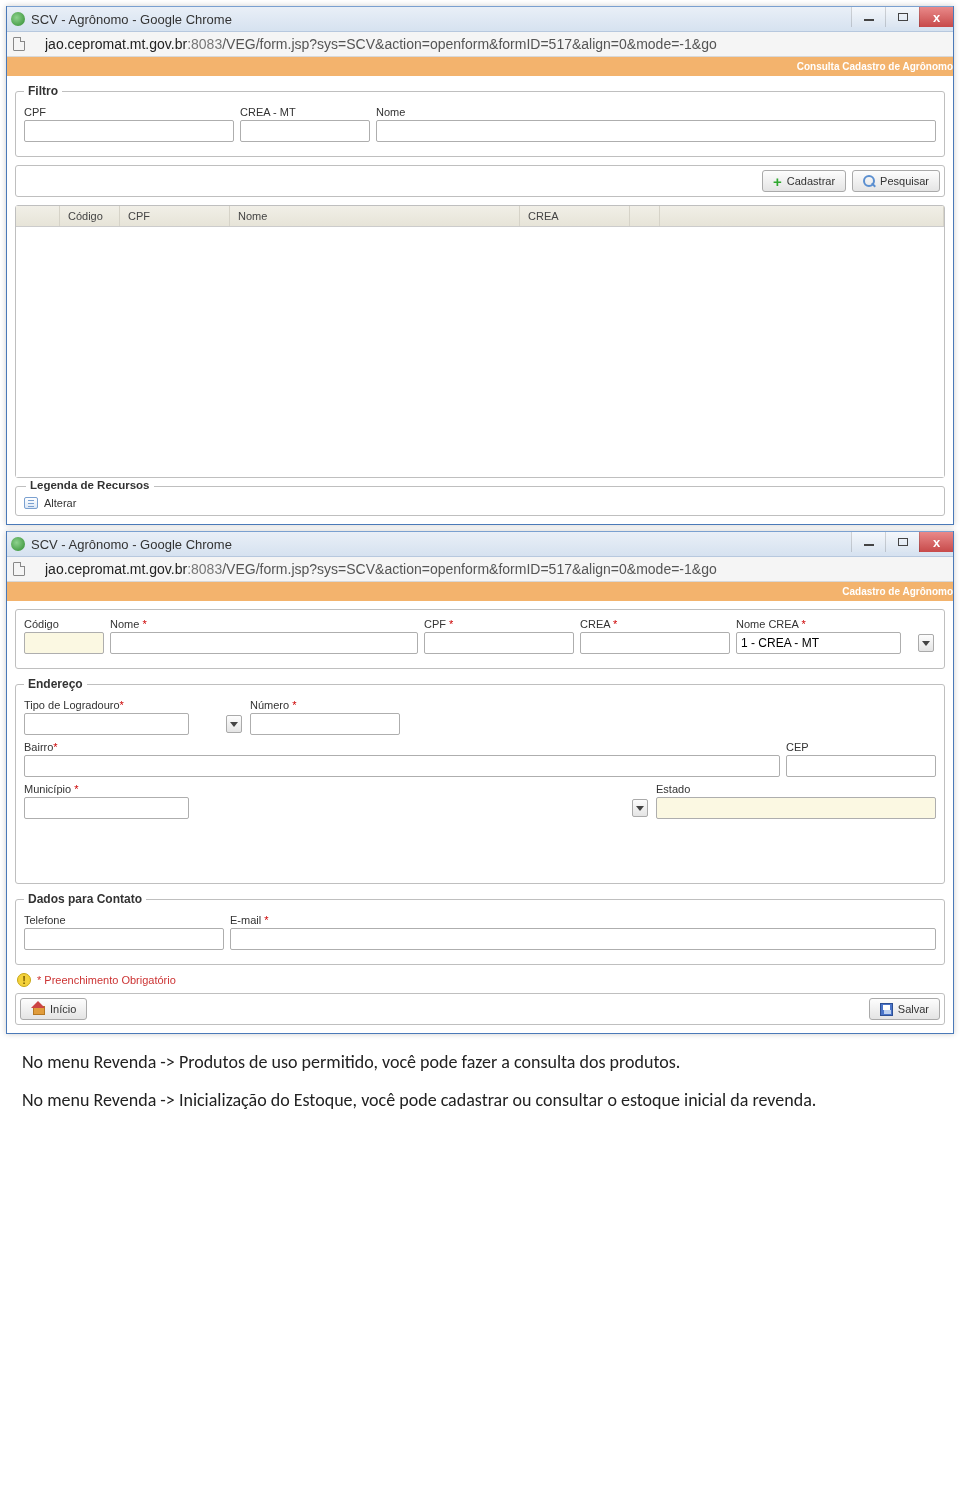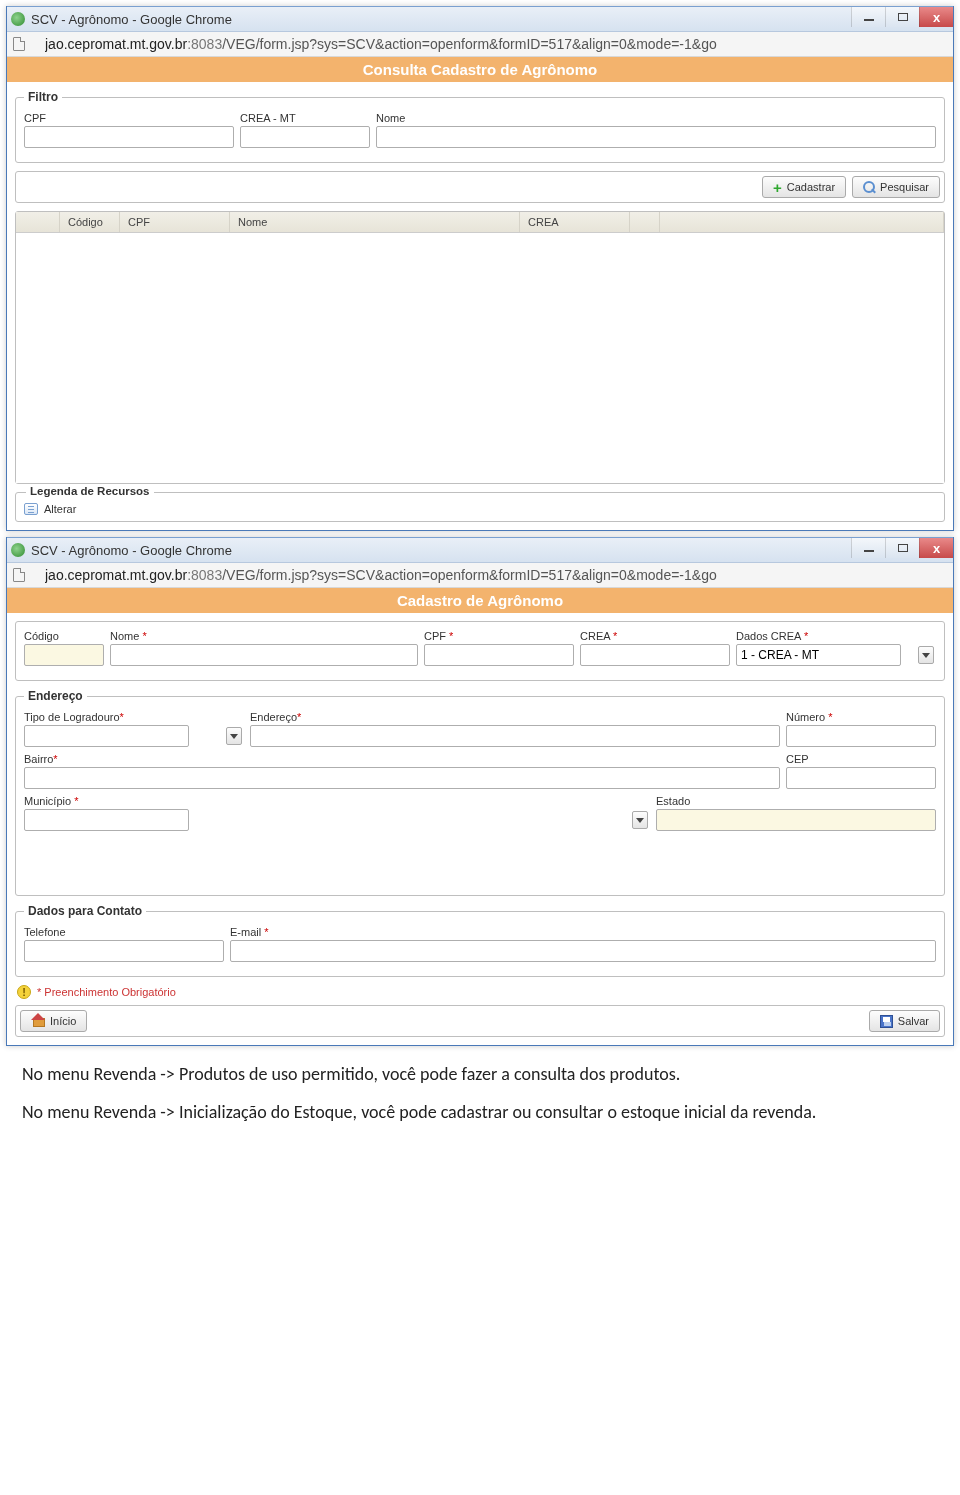--- a/index.html
+++ b/index.html
@@ -78,22 +78,22 @@
   .urlbar .url-host { color: #222; }
   .urlbar .url-port { color: #777; }
   .page {
     padding: 0 8px 8px 8px;
     background: #fff;
   }
   .page-header {
     background: #f3b36d;
     color: #fff;
     font-weight: bold;
-    text-align: center;
-    font-size: 15px;
+    text-align: right;
+    font-size: 10px;
     padding: 4px 0;
     margin: 0 -8px 8px -8px;
   }
   fieldset {
     border: 1px solid #bfbfbf;
     border-radius: 3px;
     padding: 8px;
     margin-bottom: 8px;
   }
   legend {
@@ -351,42 +351,38 @@
         </div>
         <div class="field" style="width:150px;">
           <label><span>CPF</span> <span class="req">*</span></label>
           <input class="txt" type="text" style="">
         </div>
         <div class="field" style="width:150px;">
           <label><span>CREA</span> <span class="req">*</span></label>
           <input class="txt" type="text" style="">
         </div>
         <div class="field" style="width:200px;">
-          <label><span>Dados CREA</span> <span class="req">*</span></label>
+          <label><span>Nome CREA</span> <span class="req">*</span></label>
           <div class="sel-wrap">
             <input class="txt" type="text" readonly="" value="1 - CREA - MT" style="">
             <span class="chev"></span>
           </div>
         </div>
       </div>
     </fieldset>
 
     <fieldset>
       <legend>Endereço</legend>
       <div class="row">
         <div class="field" style="width:220px;">
           <label><span>Tipo de Logradouro</span><span class="req">*</span></label>
           <div class="sel-wrap">
             <input class="txt" type="text" readonly="" style="">
             <span class="chev"></span>
           </div>
-        </div>
-        <div class="field" style="flex:1;">
-          <label><span>Endereço</span><span class="req">*</span></label>
-          <input class="txt" type="text" style="">
         </div>
         <div class="field" style="width:150px;">
           <label><span>Número</span> <span class="req">*</span></label>
           <input class="txt" type="text" style="">
         </div>
       </div>
       <div class="row">
         <div class="field" style="flex:1;">
           <label><span>Bairro</span><span class="req">*</span></label>
           <input class="txt" type="text" style="">

